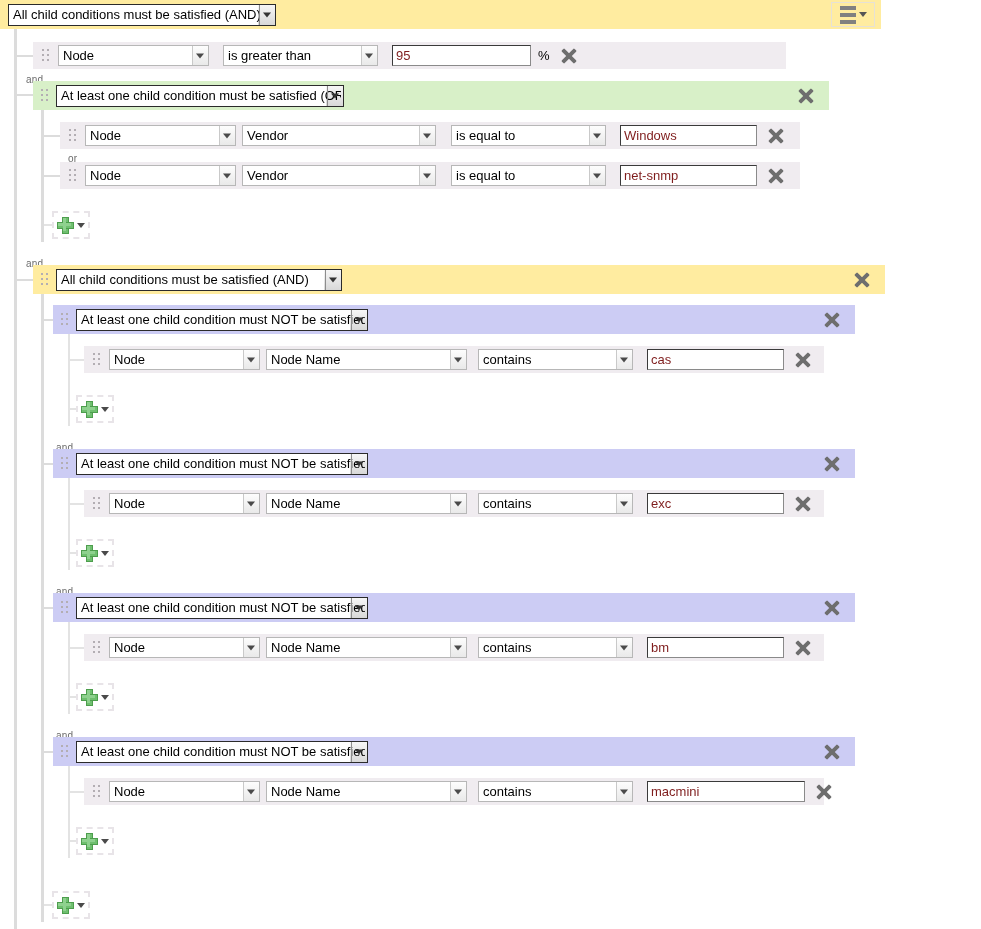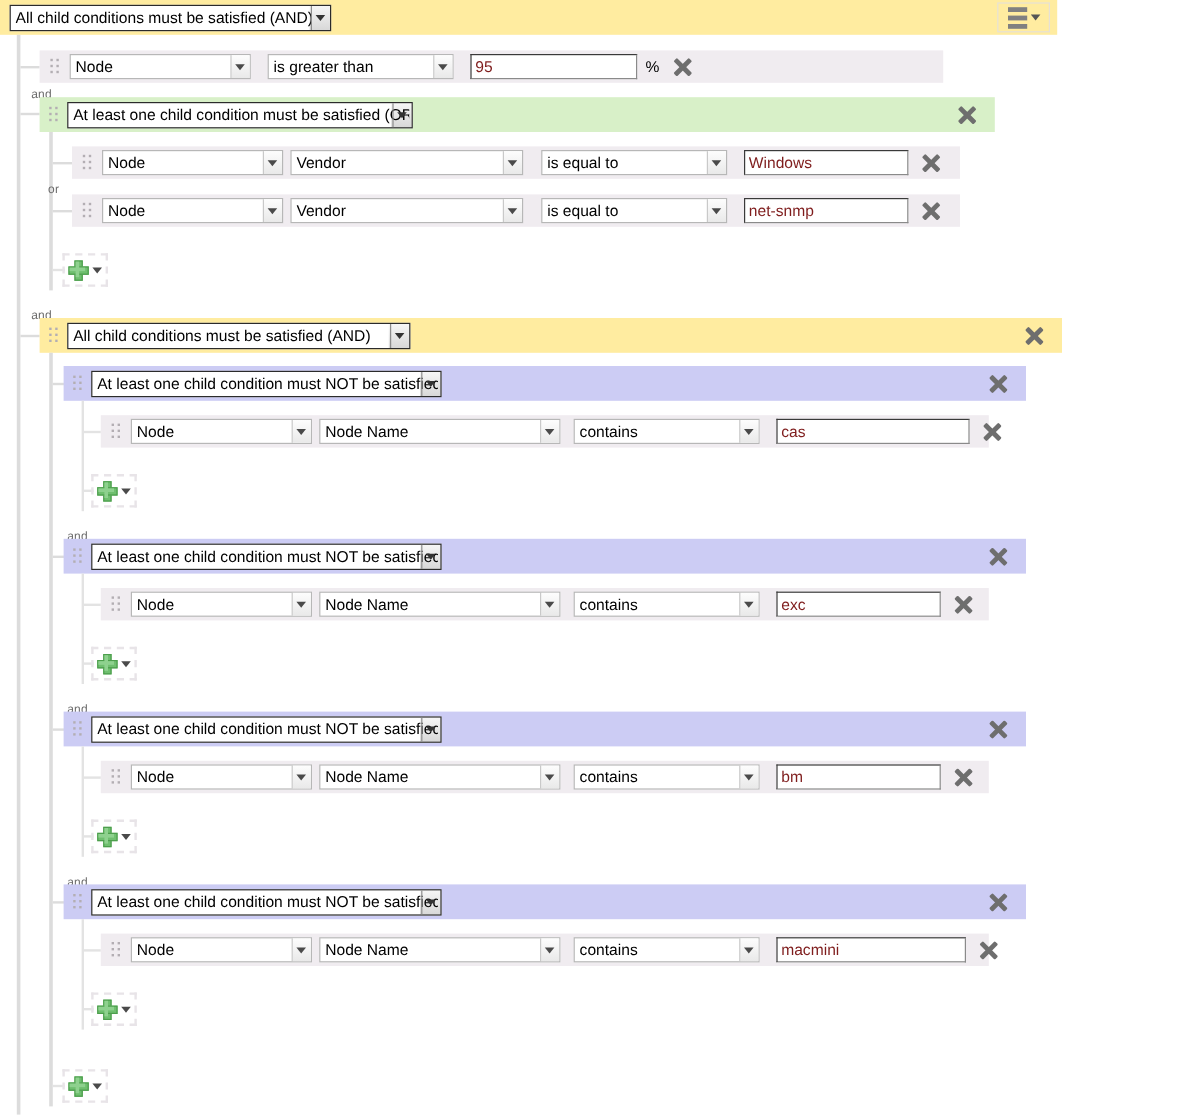--- a/index.html
+++ b/index.html
@@ -288,21 +288,21 @@
       <select class="lsel" style="width:155px;">
         <option>is equal to</option>
       </select>
       <span class="arwbox"></span>
       <span class="arw"></span>
     </span>
     <input class="txt" style="width: 137px; margin-left: 14px;" value="Windows">
     <span class="xbtn"></span>
   </div>
 
-  <span class="conn-label" style="left:40px; top:153px;">or</span>
+  <span class="conn-label" style="left:68px; top:153px;">or</span>
 
   <div class="hstub" style="left:44px; top:175px; width:16px;"></div>
   <div class="cond-row" style="left:60px; top:162px; width:740px;">
     <span class="handle">
         <i></i>
         <i></i>
         <i></i>
         <i></i>
         <i></i>
         <i></i>
@@ -409,21 +409,21 @@
       <span class="arwbox"></span>
       <span class="arw"></span>
     </span>
     <span class="selwrap light" style="margin-left:11px;">
       <select class="lsel" style="width:155px;">
         <option>contains</option>
       </select>
       <span class="arwbox"></span>
       <span class="arw"></span>
     </span>
-    <input class="txt" style="width: 161px; margin-left: 14px;" value="cas">
+    <input class="txt" style="width: 137px; margin-left: 14px;" value="cas">
     <span class="xbtn"></span>
   </div>
   <div class="hstub thin" style="left:70px; top:408px; width:8px;"></div>
   <div class="addbtn" style="left:76px; top:395px;">
     <span class="plus">
         <span class="inner"></span>
         <span class="inner2"></span>
       </span>
     <span class="caret-sm"></span>
   </div>

